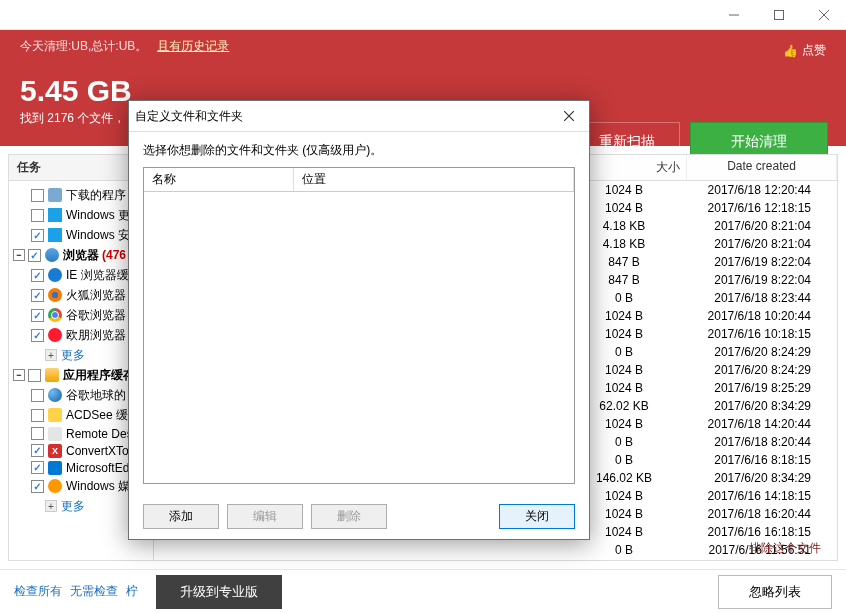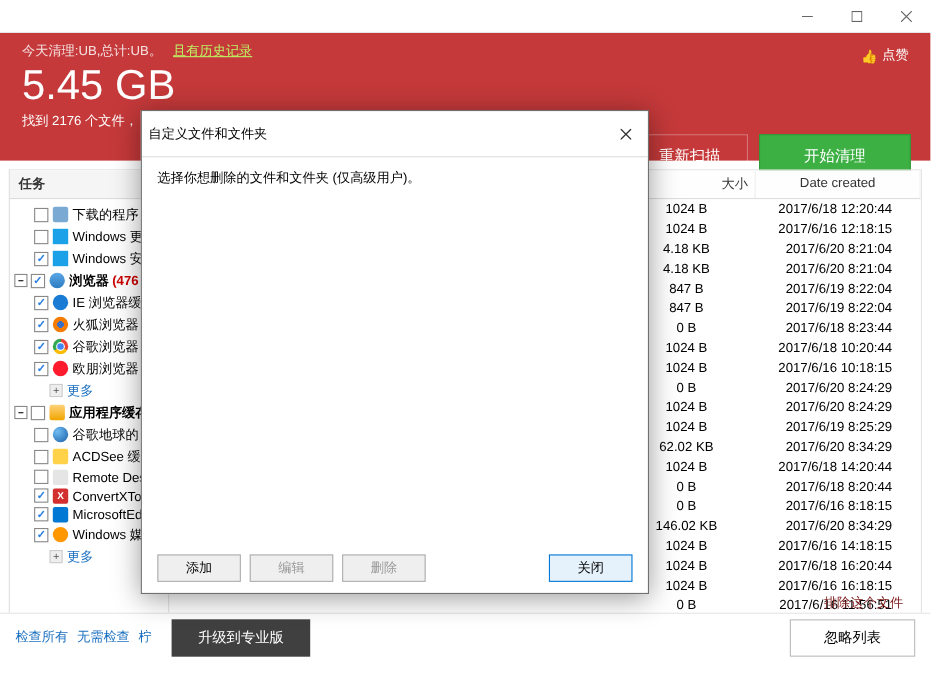--- a/index.html
+++ b/index.html
@@ -6,23 +6,23 @@
     body { width: 846px; height: 613px; background: #fff; position: relative; overflow: hidden; }
 
     
     .titlebar { height: 30px; background: #fff; border-bottom: 1px solid #e5e5e5; display: flex; justify-content: flex-end; align-items: center; }
     .win-btn { width: 45px; height: 29px; display: flex; align-items: center; justify-content: center; color: #666; cursor: pointer; }
     .win-btn svg { width: 10px; height: 10px; }
 
     
     .red-header { background: #c5393a; color: #fff; height: 116px; padding: 8px 20px 0 20px; position: relative; }
     .hdr-topline { font-size: 12px; display: flex; align-items: flex-end; gap: 10px; }
-    .hdr-link { color: #bef264; text-decoration: underline; cursor: pointer; }
+    .hdr-link { color: #fef9c3; text-decoration: underline; cursor: pointer; }
     .dim { opacity: 0.85; }
-    .hdr-size { font-size: 38px; font-weight: 400; margin-top: 2px; }
+    .hdr-size { font-size: 30px; font-weight: 700; margin-top: 19px; }
     .hdr-subline { font-size: 12px; margin-top: 2px; }
     .hdr-like { position: absolute; right: 20px; top: 12px; font-size: 13px; cursor: pointer; display: flex; align-items: center; gap: 4px; }
     .hdr-btns { position: absolute; right: 18px; top: 92px; display: flex; gap: 10px; }
     .btn { border: 1px solid rgba(255,255,255,.3); padding: 10px 24px; font-size: 14px; cursor: pointer; }
     .btn-green { background: #3cb043; color: #fff; border: 1px solid #2f9a36; padding: 10px 40px; }
     .btn-scan { background: transparent; color: #fff; }
 
     
     .body-area { position: absolute; top: 146px; left: 0; right: 0; bottom: 44px; display: flex; border: 1px solid #ddd; margin: 8px; }
 
@@ -51,29 +51,29 @@
     .col-date { width: 150px; text-align: center; }
     .col-grow { flex: 1; }
     .file-list { }
     .file-row { display: flex; padding: 0 6px; height: 18px; align-items: center; }
     .file-row .col-size { border: none; text-align: center; padding-right: 14px; }
     .file-row .col-date { border: none; text-align: right; padding-right: 20px; }
     .file-row .fname { flex: 1; white-space: nowrap; overflow: hidden; color: #333; }
     .exclude-link { position: absolute; right: 16px; bottom: 3px; color: #7f1d1d; cursor: pointer; }
 
     
-    .bottom-bar { position: absolute; left: 0; right: 0; bottom: 12px; height: 44px; display: flex; align-items: center; padding: 0 14px; justify-content: space-between; background: #fff; border-top: 1px solid #e5e5e5; }
+    .bottom-bar { position: absolute; left: 0; right: 0; bottom: 0; height: 44px; display: flex; align-items: center; padding: 0 14px; justify-content: space-between; background: #fff; border-top: 1px solid #e5e5e5; }
     .bottom-links { display: flex; gap: 8px; }
     .blink { color: #1a6fbf; cursor: pointer; }
     .btn-upgrade { background: #404040; color: #fff; padding: 8px 24px; border: none; cursor: pointer; font-size: 13px; }
     .btn-ignore { background: #fff; border: 1px solid #bbb; padding: 7px 30px; cursor: pointer; font-size: 13px; }
 
     
     .modal { position: absolute; left: 128px; top: 100px; width: 462px; height: 440px; background: #fff; border: 1px solid #707070; box-shadow: 0 4px 24px rgba(0,0,0,0.4); display: flex; flex-direction: column; }
-    .modal-title { height: 42px; display: flex; align-items: center; padding: 0 6px; border-bottom: 1px solid #ddd; }
+    .modal-title { height: 31px; display: flex; align-items: center; padding: 0 6px; border-bottom: 1px solid #ddd; }
     .modal-title span { flex: 1; }
     .modal-close { width: 28px; height: 20px; display: flex; align-items: center; justify-content: center; cursor: pointer; }
     .modal-body { padding: 10px 14px; flex: 1; display: flex; flex-direction: column; }
     .modal-instr { margin-bottom: 8px; }
     .modal-list { flex: 1; border: 1px solid #999; background: #fff; }
     .modal-list-hdr { display: flex; border-bottom: 1px solid #ccc; background: #fff; }
     .modal-list-hdr > div { padding: 3px 8px; border-right: 1px solid #ddd; }
     .mcol-name { width: 150px; }
     .mcol-loc { flex: 1; }
     .modal-btns { display: flex; gap: 8px; padding: 10px 14px; }
@@ -364,20 +364,26 @@
   <div class="modal-title">
     <span>自定义文件和文件夹</span>
     <div class="modal-close">
       <svg width="10" height="10" viewBox="0 0 10 10">
           <path d="M0 0 L10 10 M10 0 L0 10" stroke="#333" stroke-width="1.2"></path>
         </svg>
     </div>
   </div>
   <div class="modal-body">
     <div class="modal-instr">选择你想删除的文件和文件夹 (仅高级用户)。</div>
+    <div class="modal-list">
+      <div class="modal-list-hdr">
+        <div class="mcol-name">名称</div>
+        <div class="mcol-loc">位置</div>
+      </div>
+    </div>
   </div>
   <div class="modal-btns">
     <div class="mbtn">添加</div>
     <div class="mbtn disabled">编辑</div>
     <div class="mbtn disabled">删除</div>
     <div class="mbtn-spacer"></div>
     <div class="mbtn primary">关闭</div>
   </div>
 </div>
 

